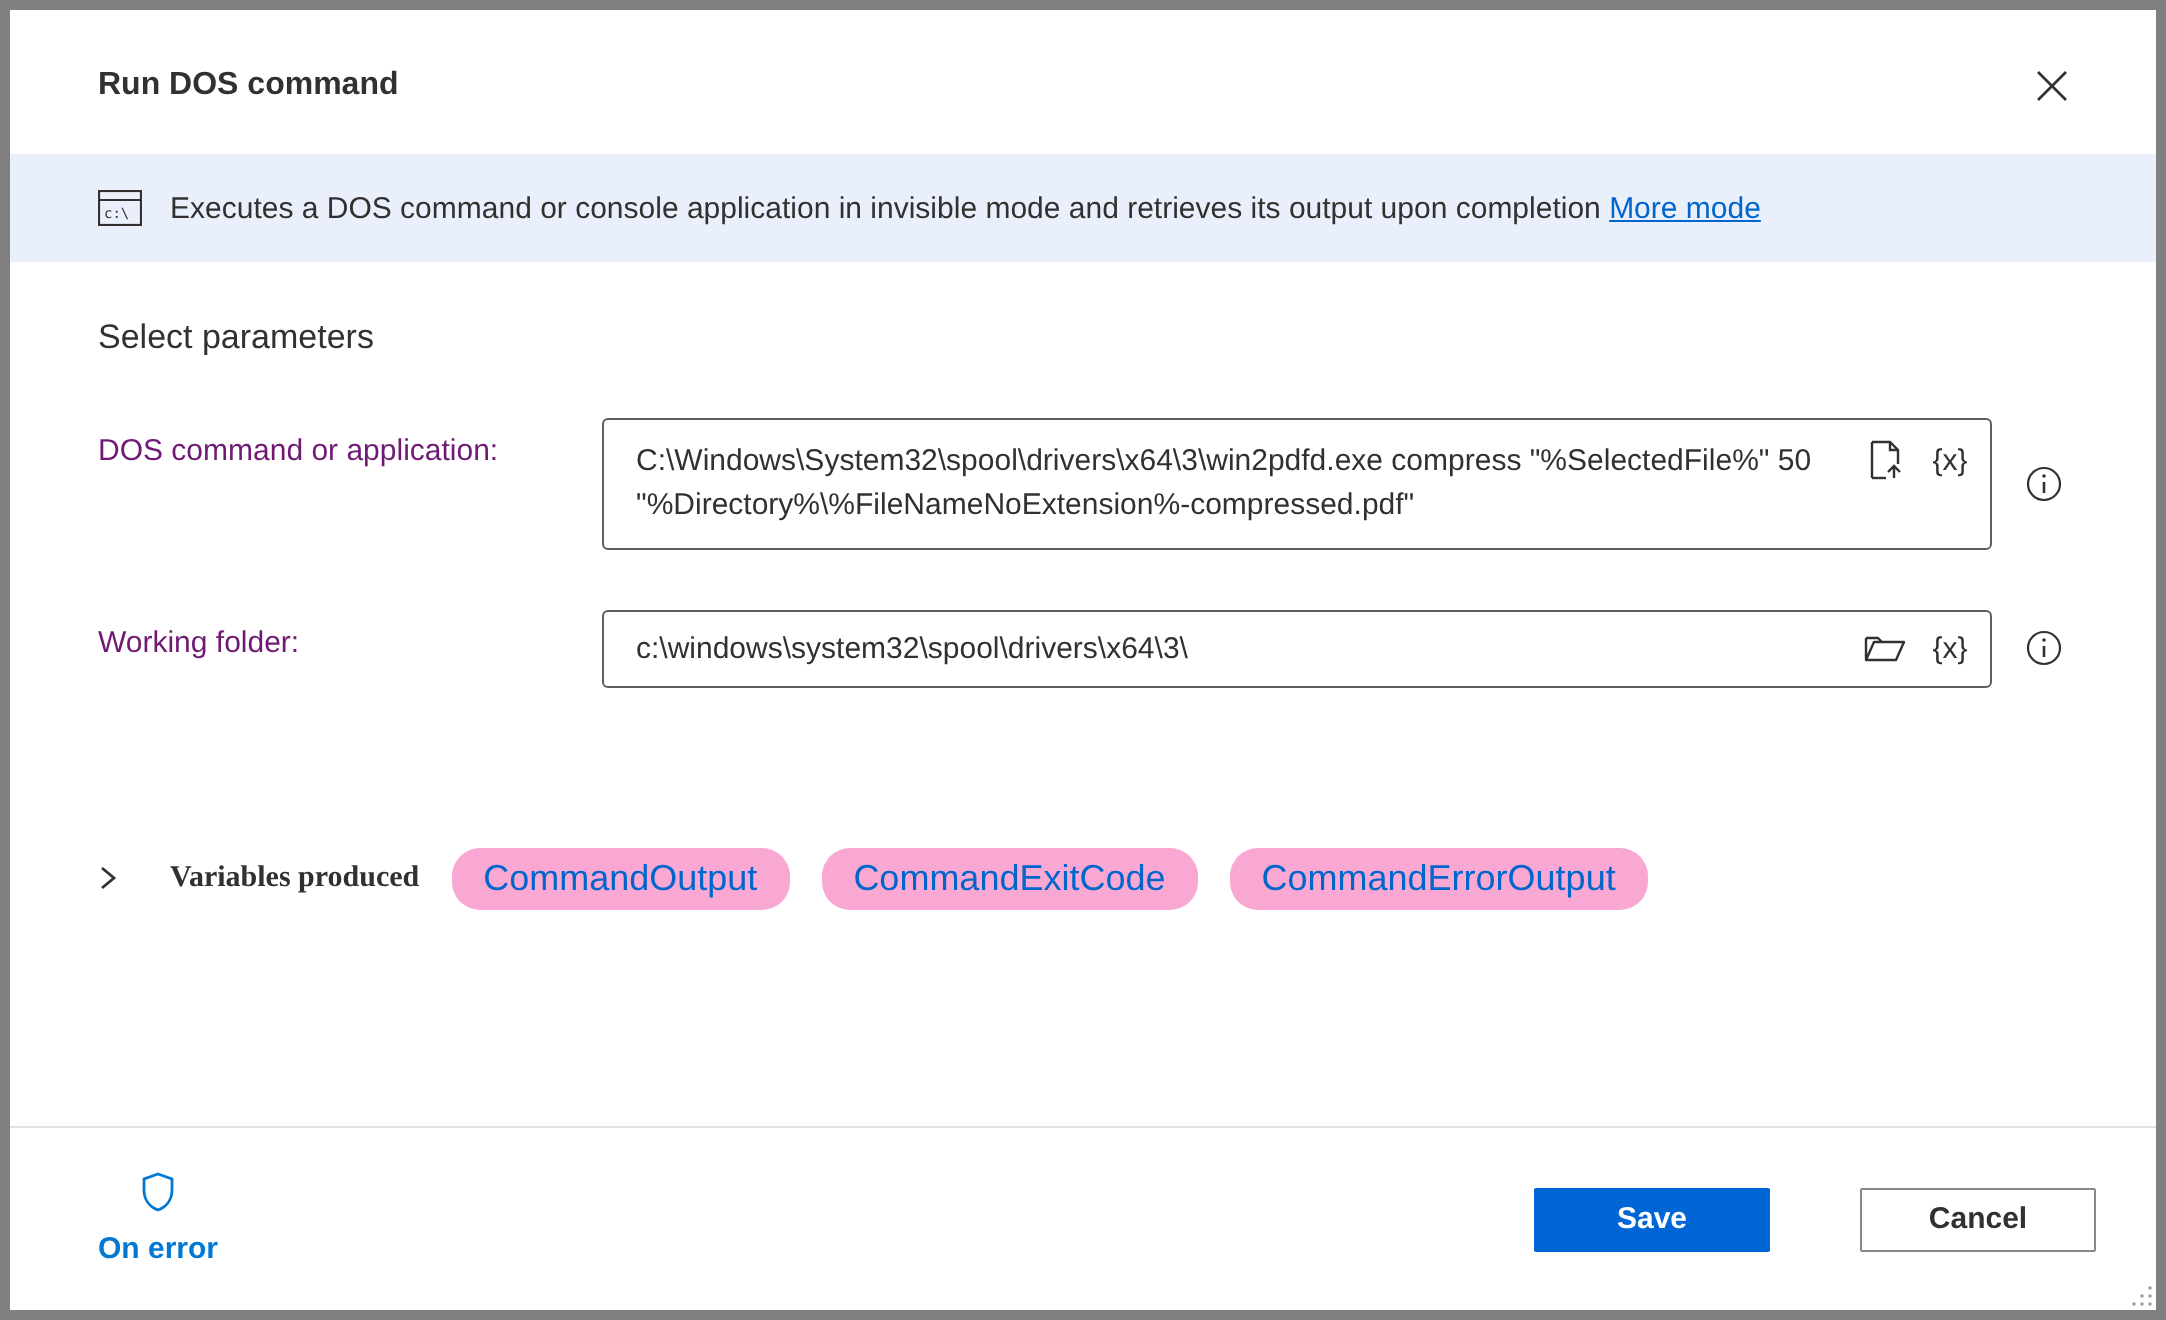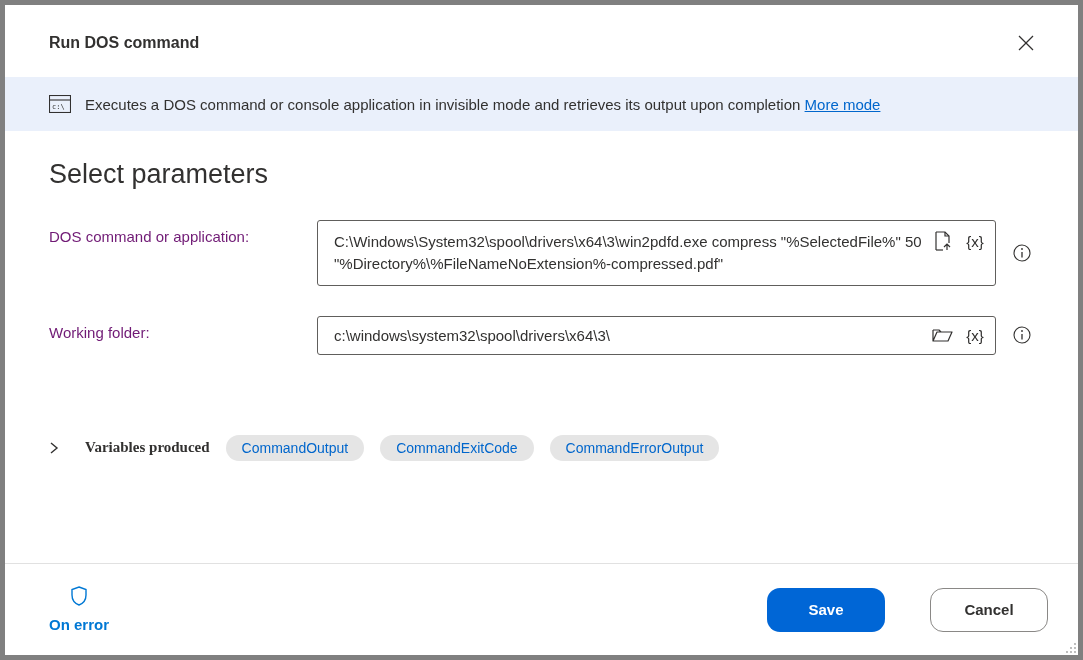--- a/index.html
+++ b/index.html
@@ -56,21 +56,21 @@
       color: #0066cc;
       text-decoration: underline;
       cursor: pointer;
     }
     .dialog-body {
       padding: 28px 44px 20px 44px;
       flex: 1;
       overflow: auto;
     }
     .section-title {
-      font-size: 27px;
+      font-size: 17px;
       font-weight: 400;
       color: #323130;
       margin-bottom: 30px;
     }
     .param-row {
       display: flex;
       align-items: flex-start;
       gap: 16px;
       margin-bottom: 30px;
     }
@@ -88,21 +88,20 @@
       gap: 14px;
     }
     .input-container {
       flex: 1;
       border: 1px solid #605e5c;
       border-radius: 3px;
       display: flex;
       align-items: center;
       padding: 0 8px 0 12px;
       background: #ffffff;
-      margin-left: 16px;
     }
     .input-text {
       flex: 1;
       font-size: 15px;
       color: #323130;
       line-height: 1.45;
       word-break: break-all;
       padding: 10px 4px;
     }
     .input-text-single {
@@ -156,25 +155,25 @@
     .chevron {
       font-size: 14px;
       color: #323130;
     }
     .variables-label {
       font-size: 15px;
       font-weight: 600;
       color: #323130;
     }
     .variable-chip {
-      background: #e5e5e5;
+      background: #f9a8d4;
       color: #0066cc;
       border-radius: 14px;
       padding: 5px 16px;
-      font-size: 14px;
+      font-size: 18px;
       cursor: pointer;
     }
     .dialog-footer {
       border-top: 1px solid #e1e1e1;
       padding: 22px 30px 22px 44px;
       display: flex;
       align-items: center;
       justify-content: space-between;
     }
     .on-error-btn {
@@ -186,22 +185,22 @@
       font-weight: 600;
       cursor: pointer;
       flex-direction: column;
     }
     .footer-actions {
       display: flex;
       gap: 12px;
     }
     .btn {
       min-width: 118px;
-      height: 44px;
-      border-radius: 13px;
+      height: 32px;
+      border-radius: 1px;
       font-size: 15px;
       font-weight: 600;
       cursor: pointer;
       display: flex;
       align-items: center;
       justify-content: center;
       border: 1px solid transparent;
     }
     .btn-primary {
       background: #0066d6;

